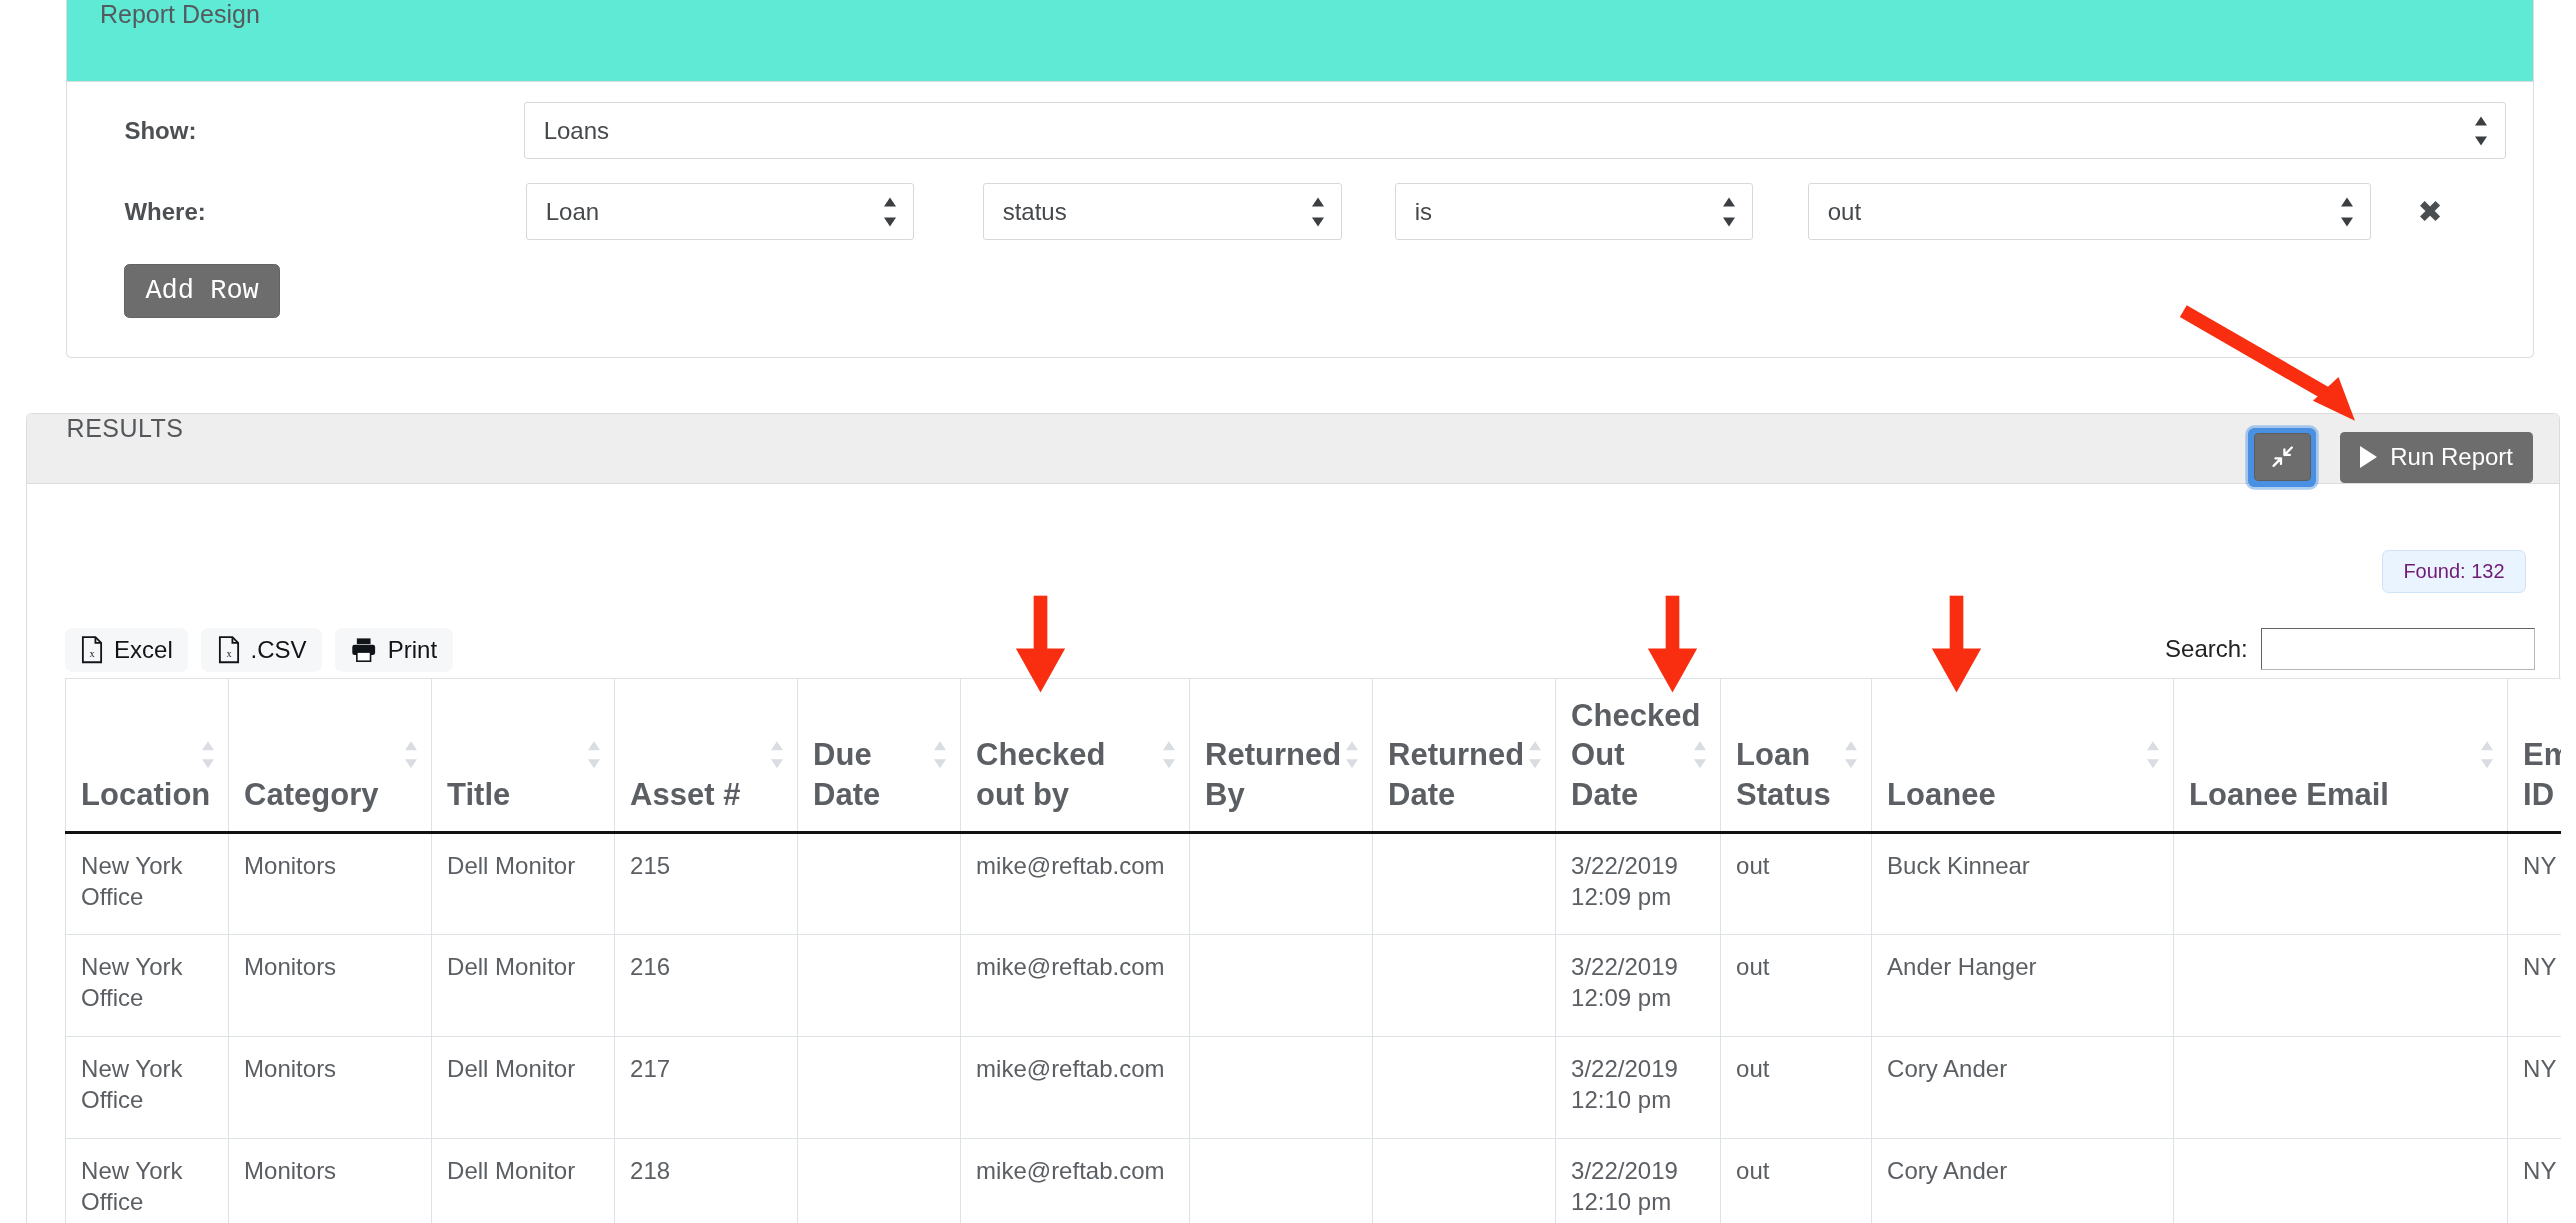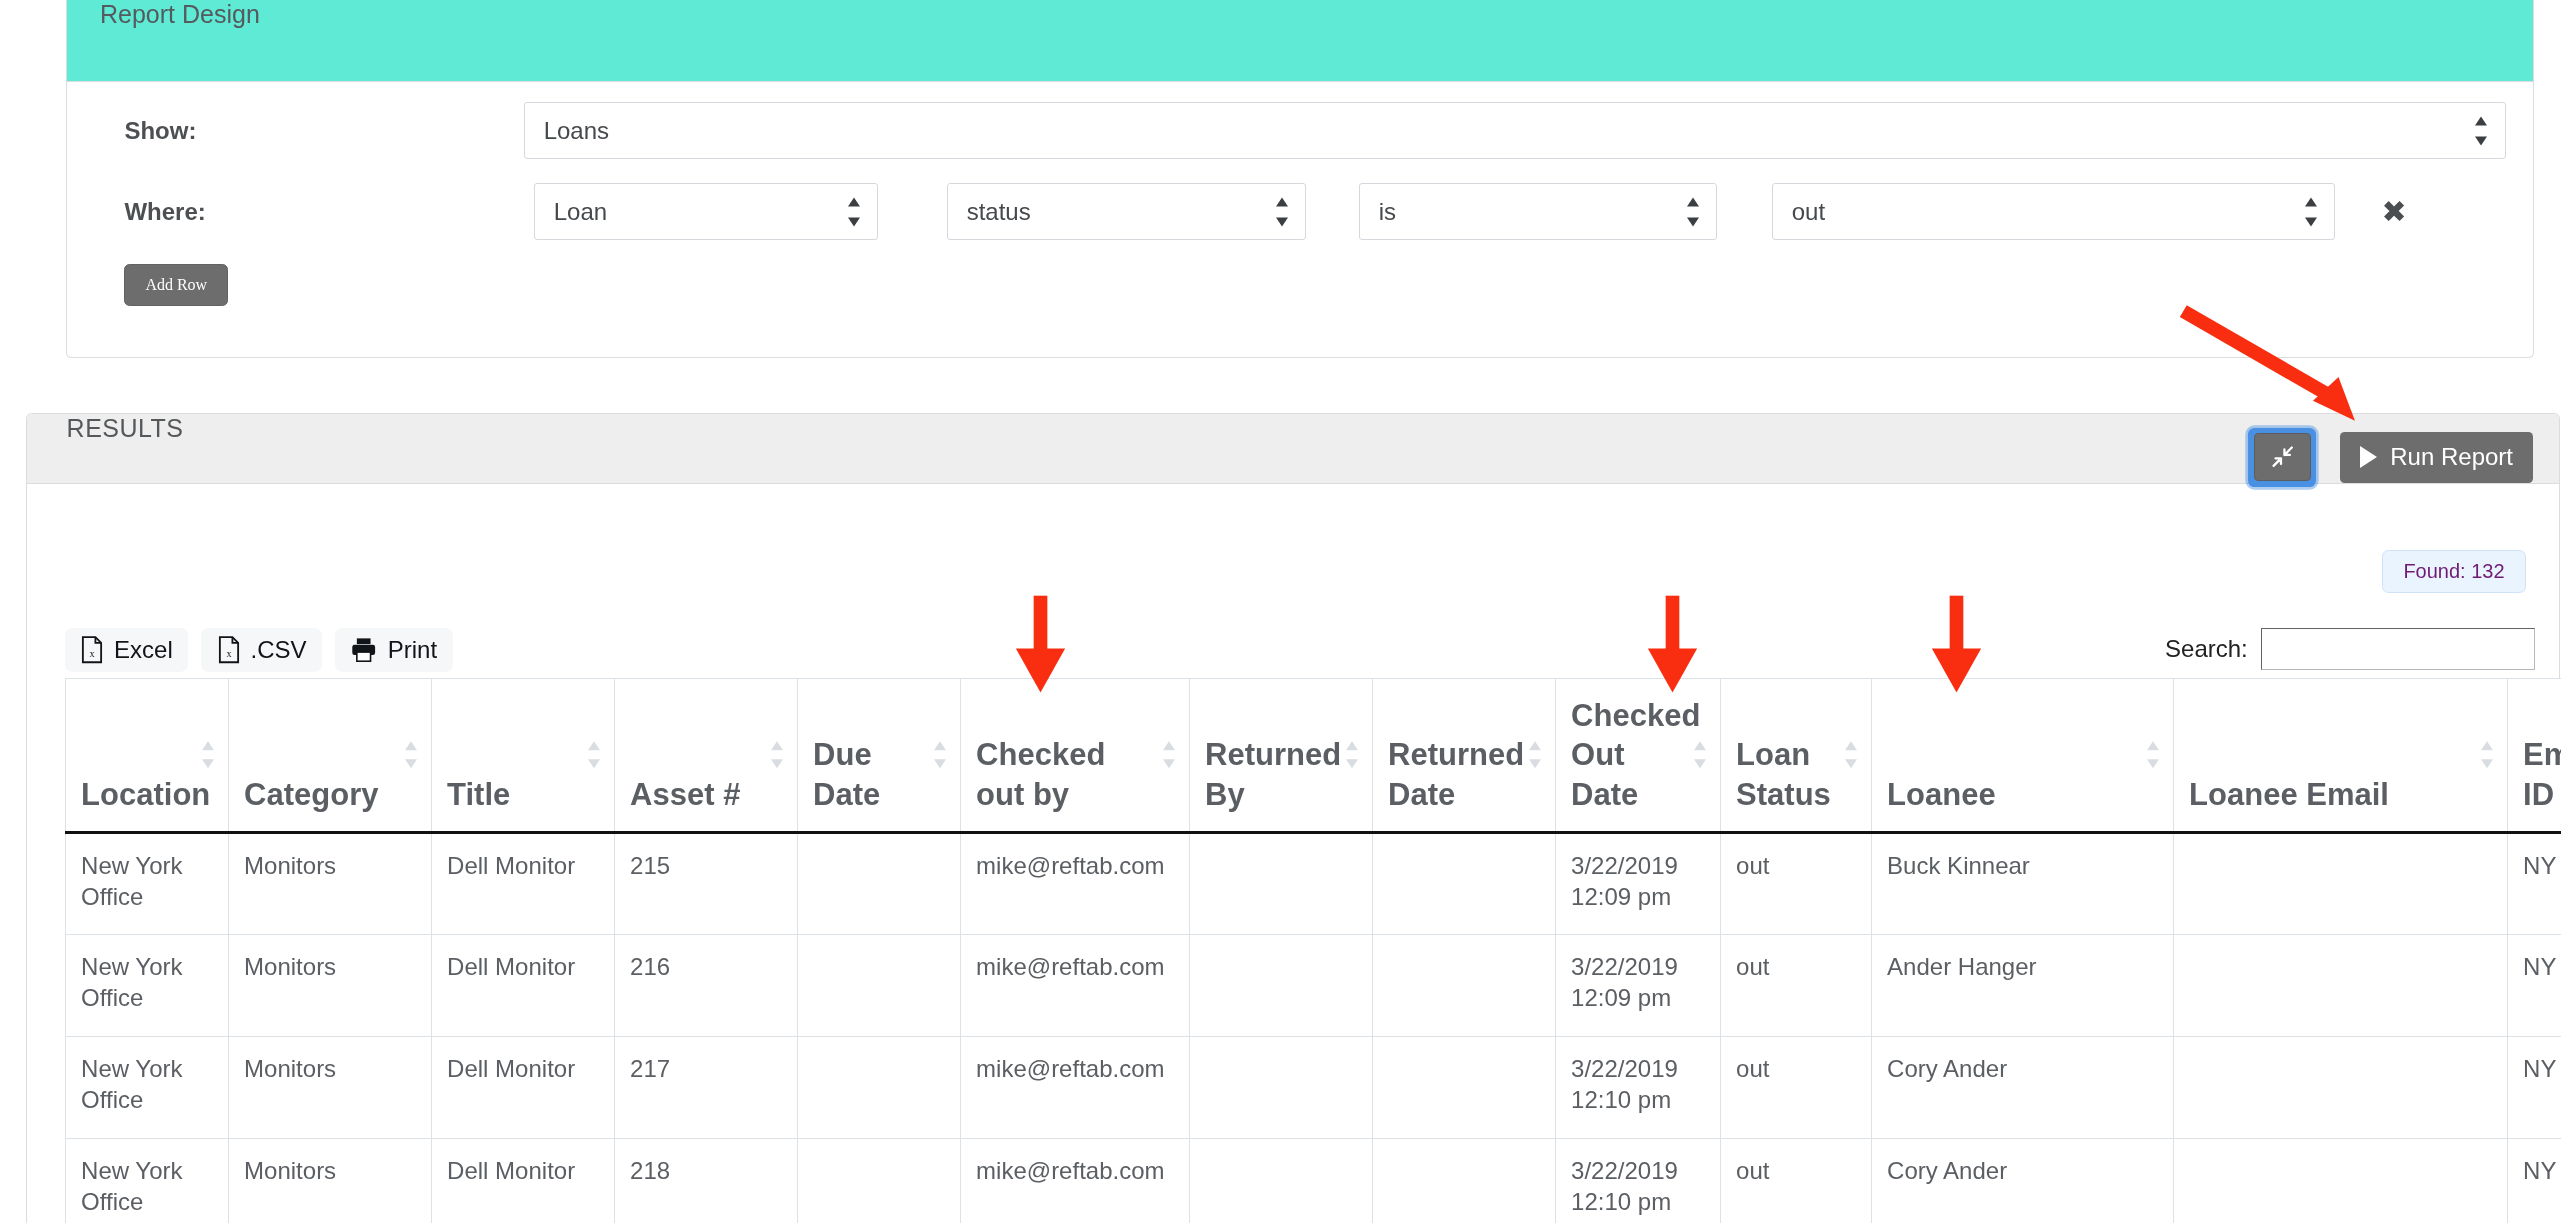--- a/index.html
+++ b/index.html
@@ -58,45 +58,45 @@
     position: absolute; right: 16.5px; top: 50%;
     transform: translateY(-50%);
     width: 12.8px; height: 29px;
     display: flex; flex-direction: column; justify-content: space-between;
   }
   .select .spin i { display:block; width:0; height:0; border-left:6.4px solid transparent; border-right:6.4px solid transparent; }
   .select .spin i.up { border-bottom: 9.1px solid #3c3f42; }
   .select .spin i.dn { border-top: 9.1px solid #3c3f42; }
 
   .sel-show  { width: 1991px; }
-  .sel-w1 { width: 344px; margin-left: 8px; }
+  .sel-w1 { width: 388px; margin-left: 0px; }
   .sel-w2 { width: 359px; margin-left: 69px; }
   .sel-w3 { width: 358px; margin-left: 53px; }
   .sel-w4 { width: 563px; margin-left: 55px; }
 
   .row-remove {
     margin-left: 46px;
     font-size: 30px;
     color: #4a4e51;
     font-weight: bold;
     line-height: 1;
     cursor: pointer;
     font-family: "DejaVu Sans", sans-serif;
   }
 
   .btn-add-row {
     margin-left: 30px;
     background: #6d6d6d;
     color: #ffffff;
     border: 0.9px solid #626262;
     border-radius: 5.5px;
-    font-size: 16px;
+    font-size: 27px;
     padding: 11px 20px;
     cursor: pointer;
-    font-family: Liberation Serif, serif;
+    font-family: Liberation Mono, monospace;
   }
 
   
   .panel-results {
     position: absolute;
     left: 25.6px; top: 413px; width: 2534px; height: 814px;
     border: 0.9px solid #dcdcdc;
     border-radius: 5.5px;
     background: #ffffff;
   }

